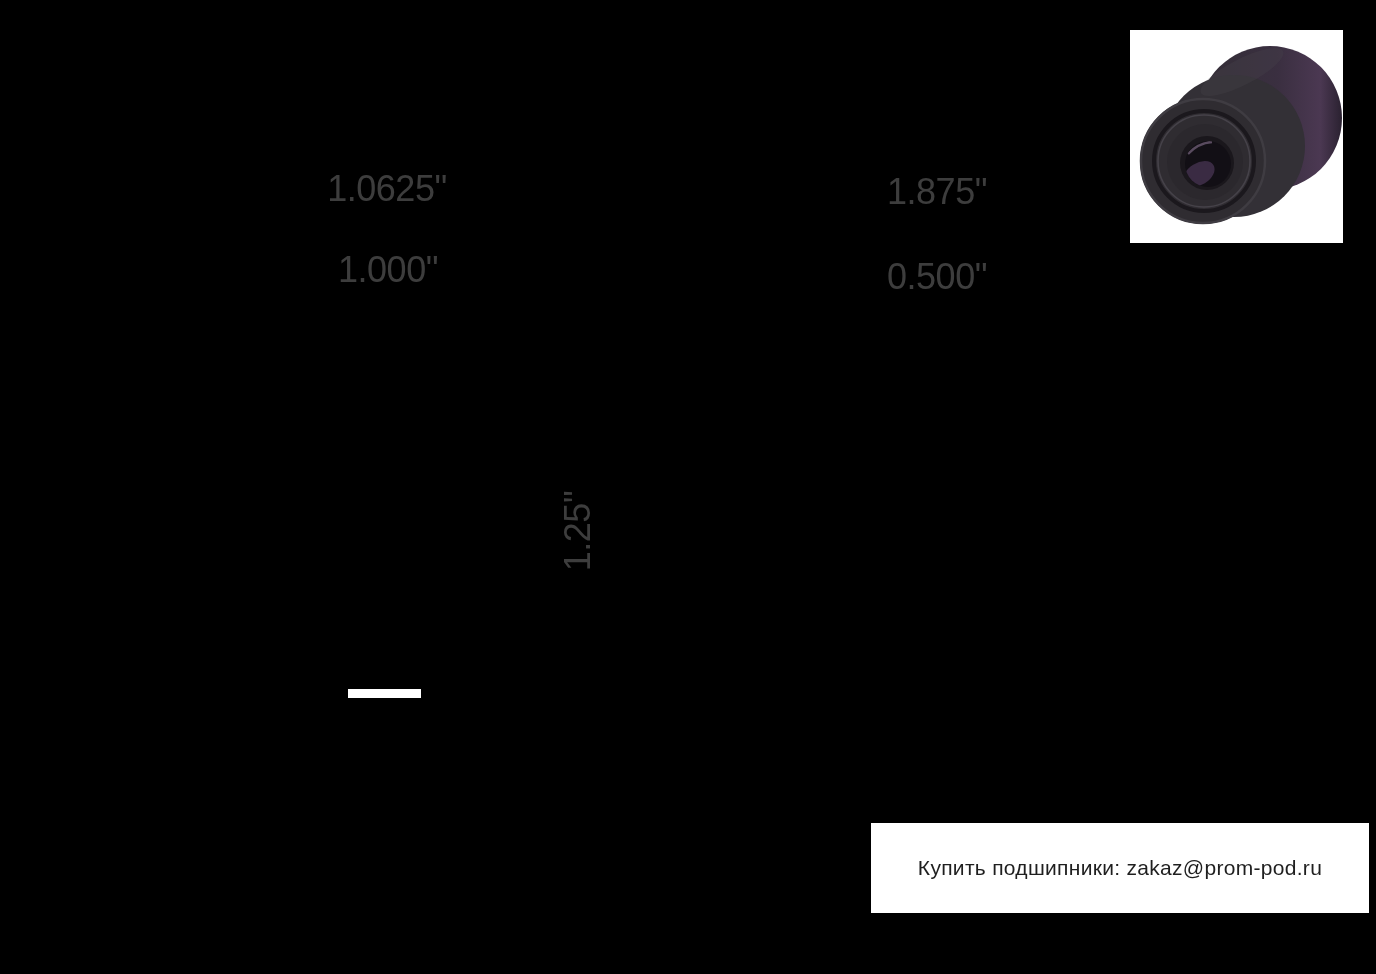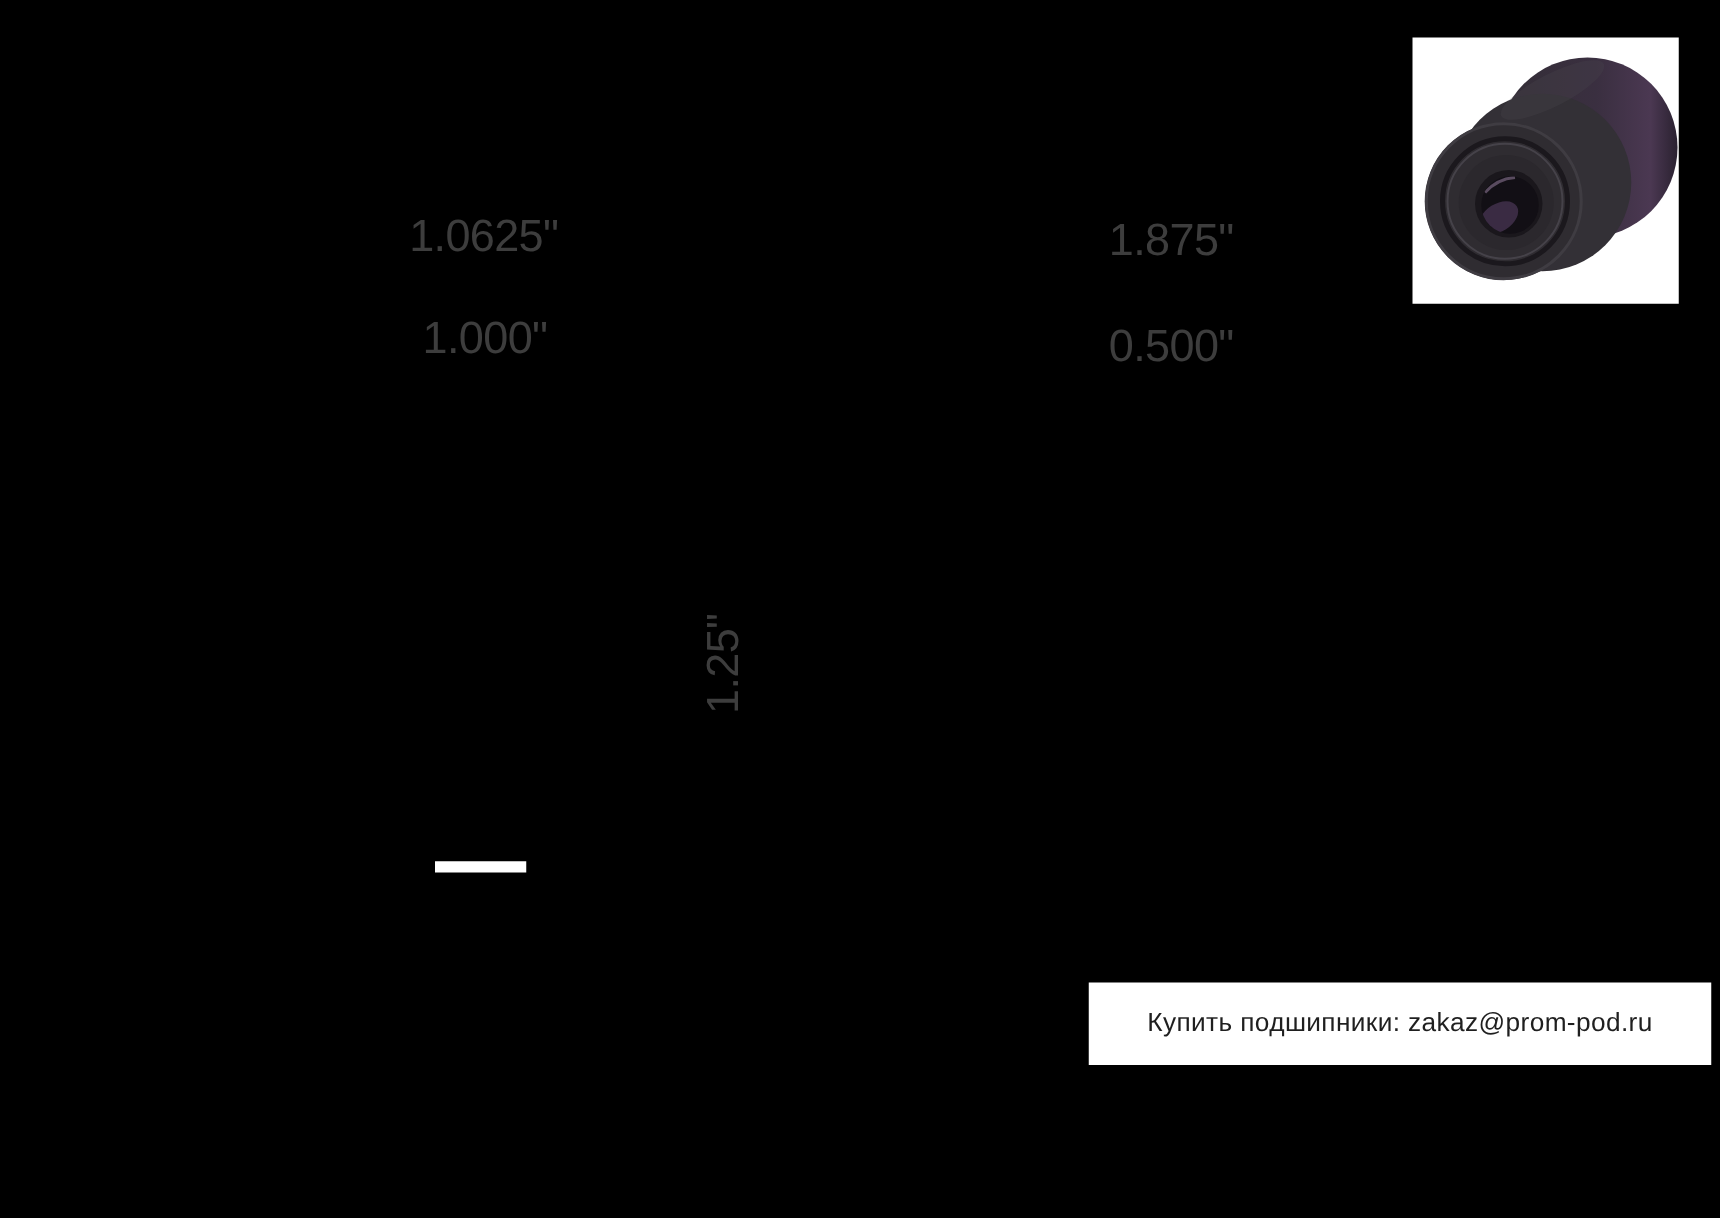--- a/index.html
+++ b/index.html
@@ -45,23 +45,23 @@
     left: 1130px;
     top: 30px;
     width: 213px;
     height: 213px;
     background: #ffffff;
   }
   .thumb svg { display: block; }
   .banner {
     position: absolute;
     left: 871px;
-    top: 786px;
+    top: 823px;
     width: 498px;
-    height: 66px;
+    height: 90px;
     background: #ffffff;
     display: flex;
     align-items: center;
     justify-content: center;
   }
   .banner span {
     font-size: 21px;
     color: #1f1f1f;
     letter-spacing: 0.3px;
     white-space: nowrap;

